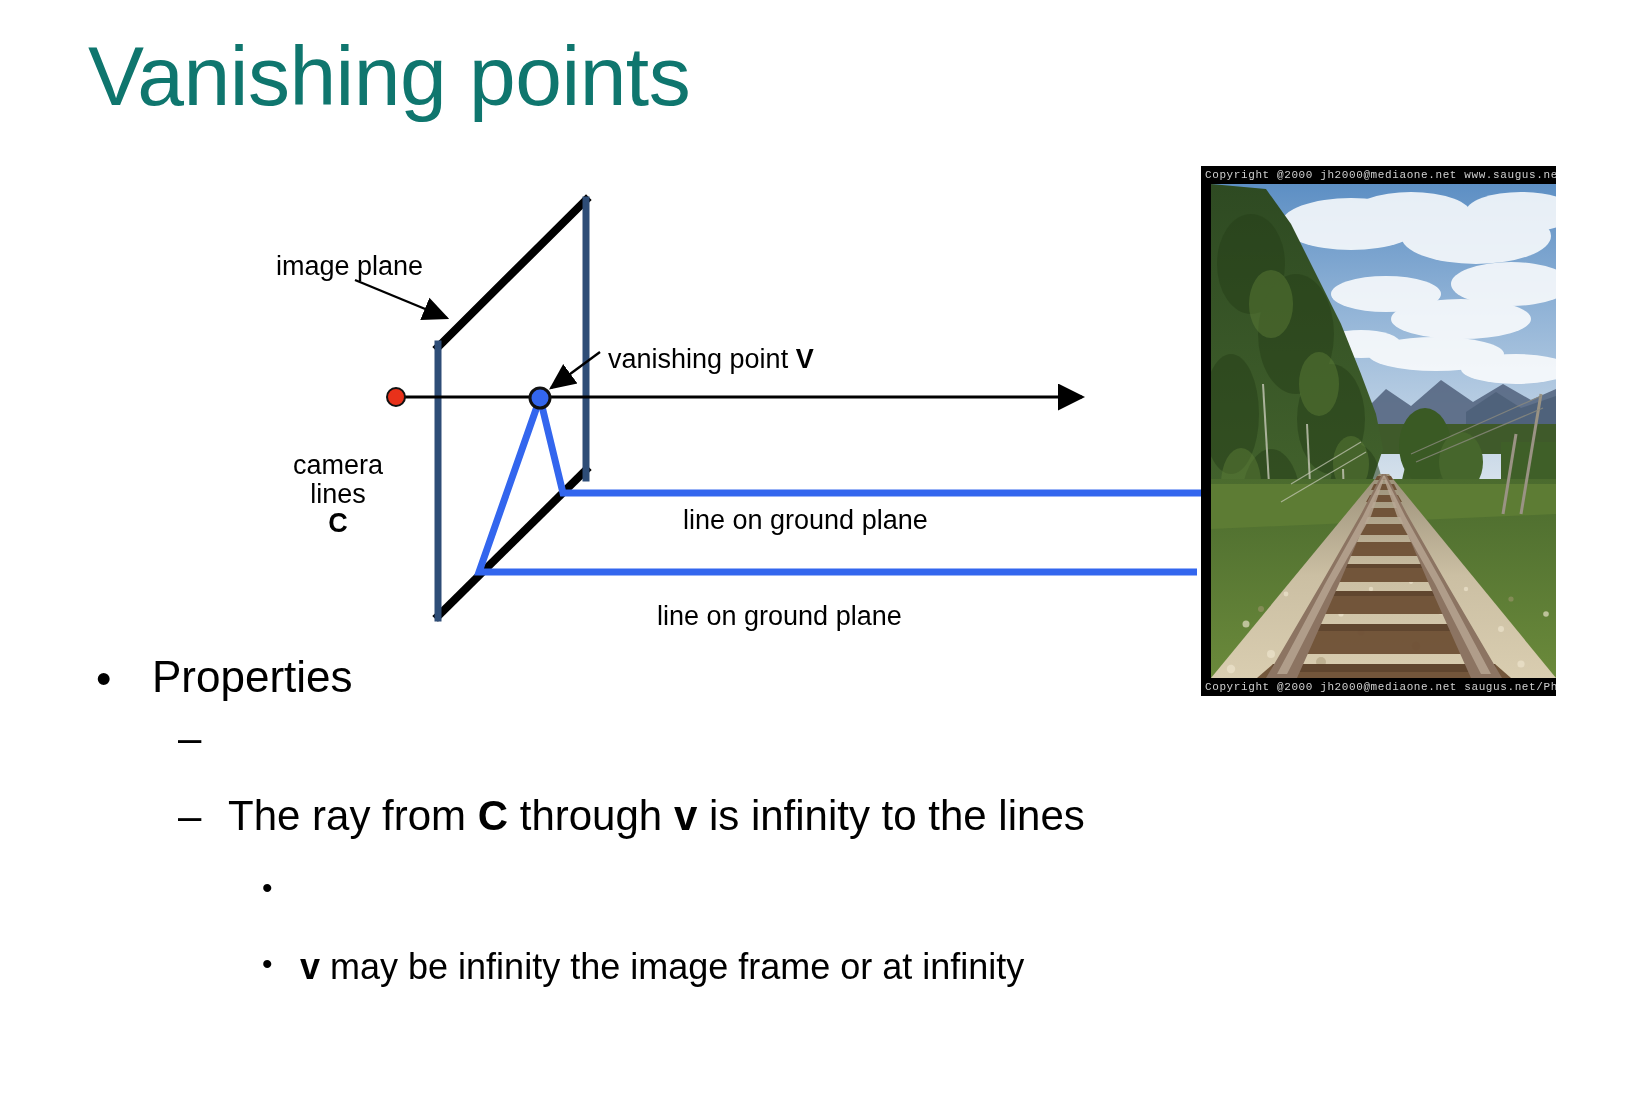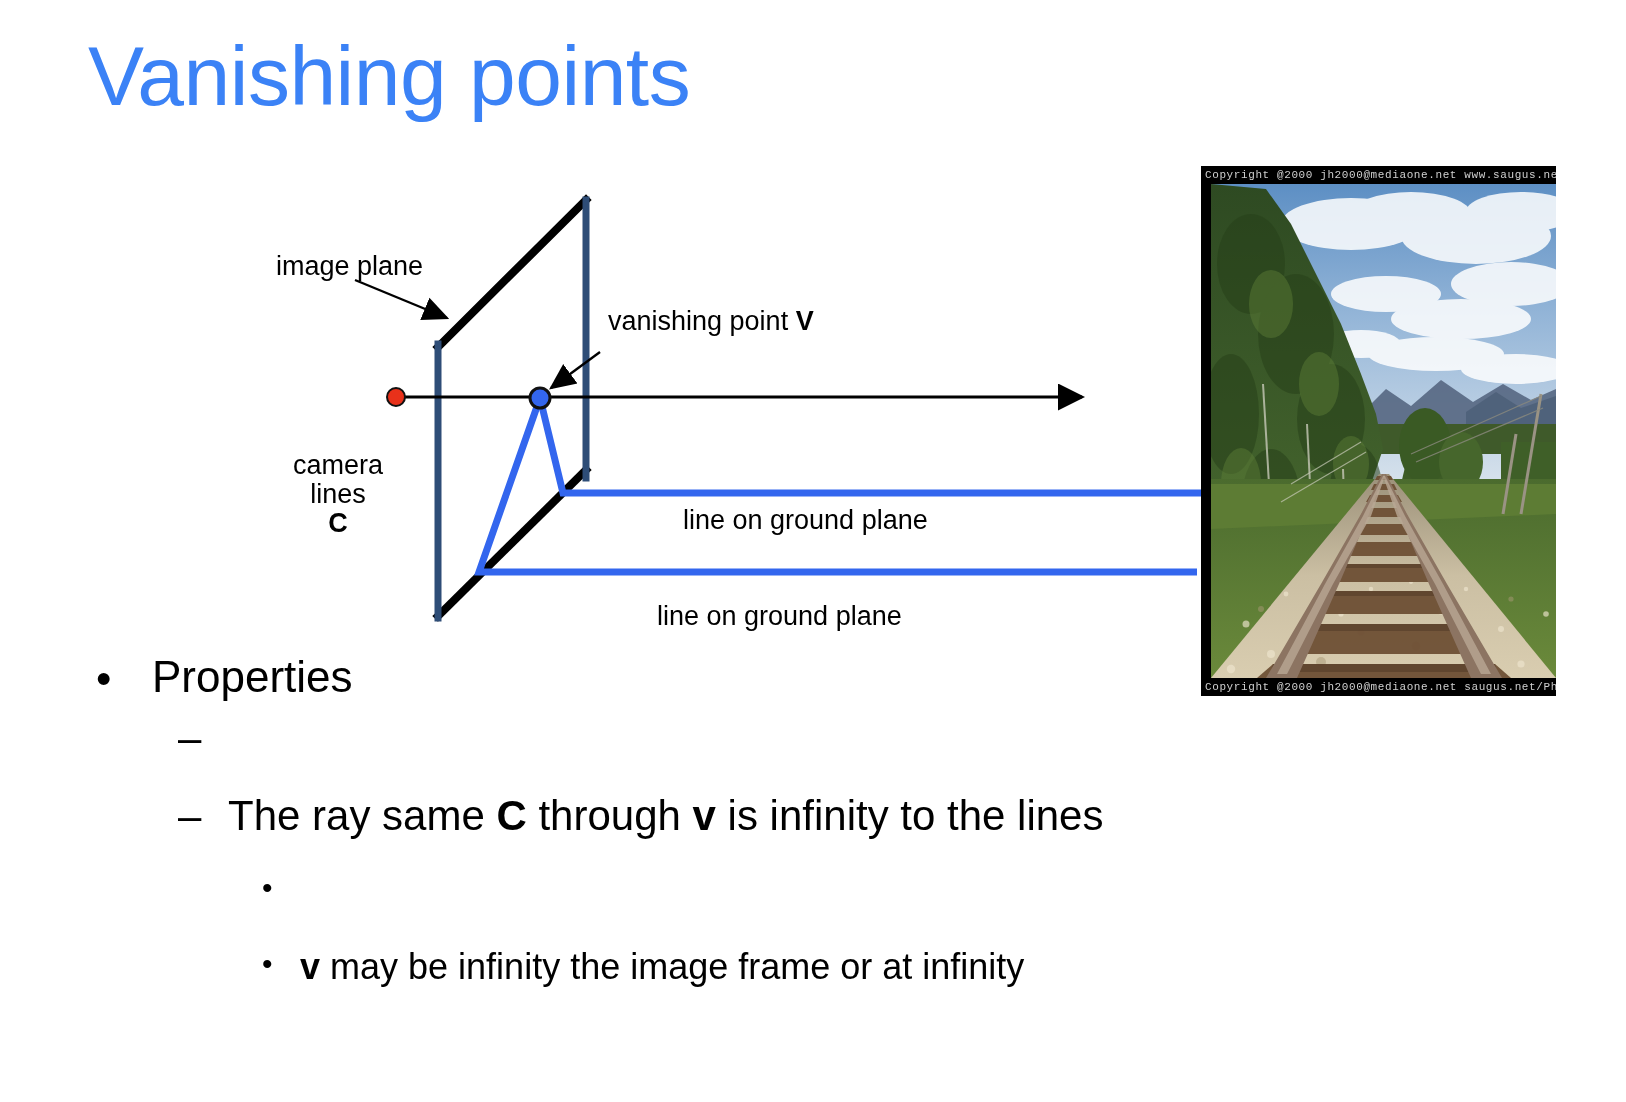--- a/index.html
+++ b/index.html
@@ -12,41 +12,41 @@
   }
   #slide{position:absolute;left:0;top:0;width:1626px;height:1102px;background:#fff;}
 
   
   #title{
     position:absolute;
     left:88px; top:34px;
     font-size:84px;
     line-height:1.0;
     font-weight:400;
-    color:#3b82f6;
+    color:#0f766e;
     letter-spacing:-0.5px;
     white-space:nowrap;
     font-stretch:condensed;
   }
 
   
   #diagram{position:absolute;left:0;top:0;width:1626px;height:1102px;pointer-events:none;}
   #diagram svg{display:block;}
 
   .diag-label{
     position:absolute;
     font-size:27px;
     color:#000;
     white-space:nowrap;
     font-family:"Liberation Sans", sans-serif;
   }
   .diag-label b{font-weight:bold;}
 
   #lbl-image-plane{left:276px;top:251px;}
-  #lbl-vanishing{left:608px;top:306px;}
+  #lbl-vanishing{left:608px;top:344px;}
   #lbl-camera{left:284px;top:424px;text-align:center;line-height:1.08;width:108px;margin-top:27px;}
   #lbl-ground1{left:683px;top:505px;}
   #lbl-ground2{left:657px;top:601px;}
 
   
   #photo{
     position:absolute;
     left:1201px; top:166px;
     width:355px; height:530px;
     background:#000;
@@ -299,21 +299,21 @@
       <span class="dot">•</span>
       <span class="txt">Properties</span>
     </div>
 
     <div class="b-row b2">
       <span class="dash">–</span>
     </div>
 
     <div class="b-row b2">
       <span class="dash">–</span>
-      <span class="txt"><span>The ray same </span><span class="bold">C</span><span> through </span><span class="bold">v</span><span> is infinity to the lines</span></span>
+      <span class="txt"><span>The ray from </span><span class="bold">C</span><span> through </span><span class="bold">v</span><span> is infinity to the lines</span></span>
     </div>
 
     <div class="b-row b3">
       <span class="dot">•</span>
     </div>
 
     <div class="b-row b3">
       <span class="dot">•</span>
       <span class="txt"><span class="bold">v</span><span> may be infinity the image frame or at infinity</span></span>
     </div>

